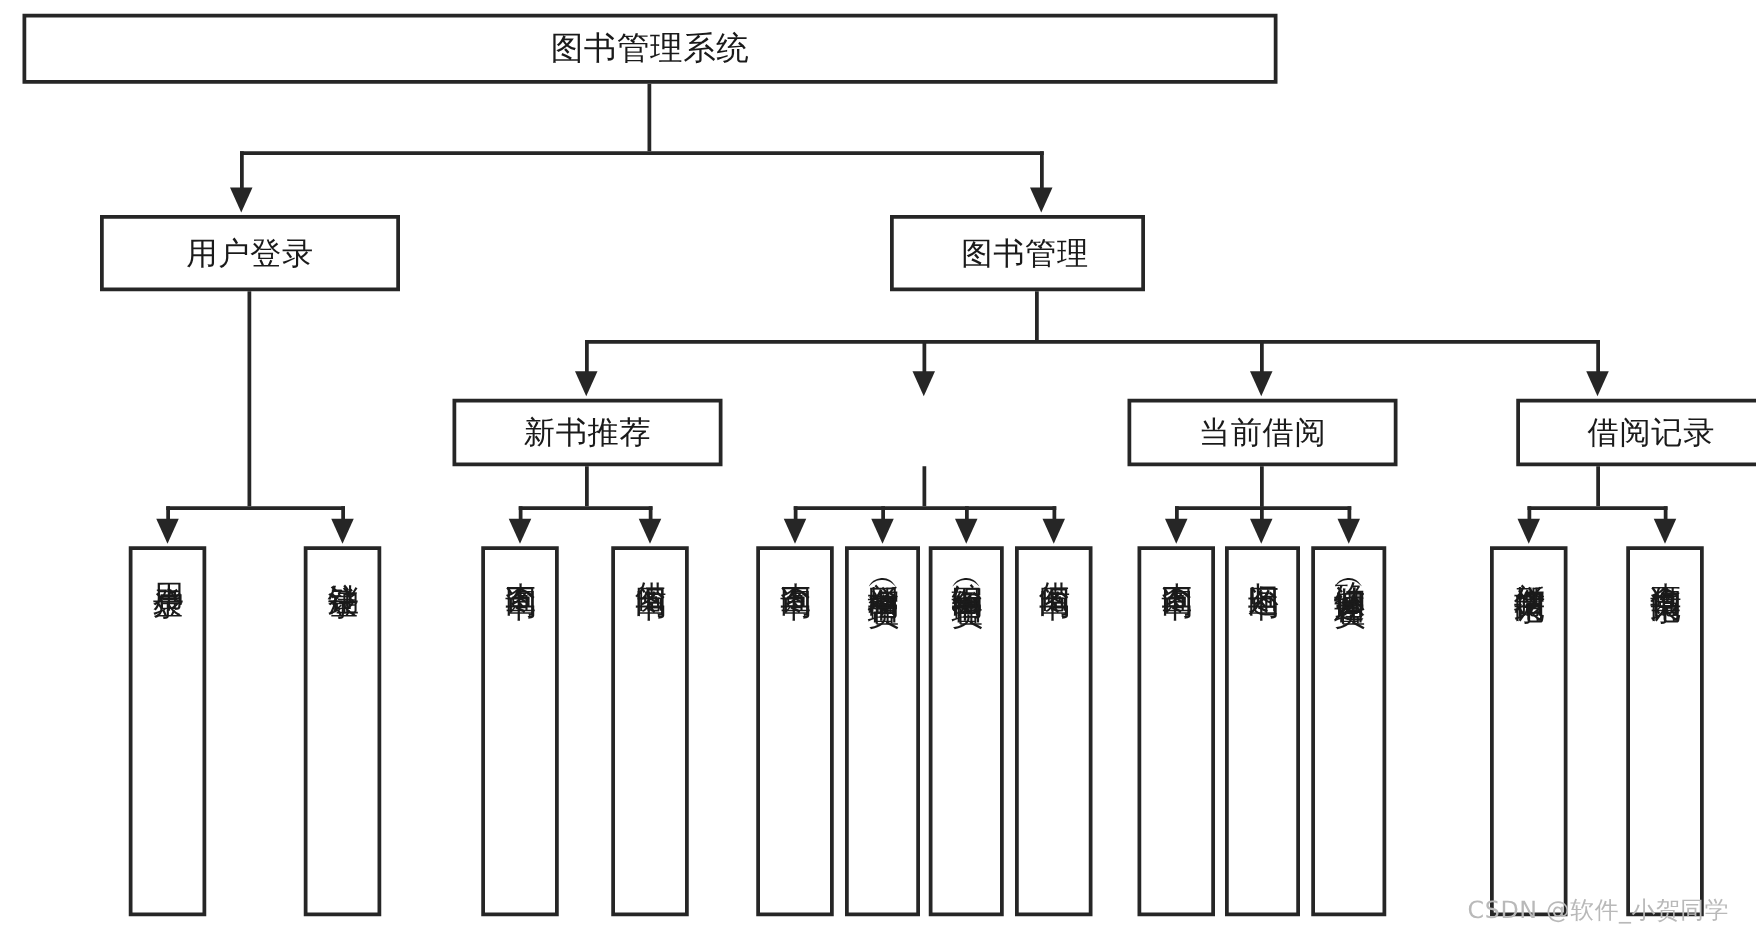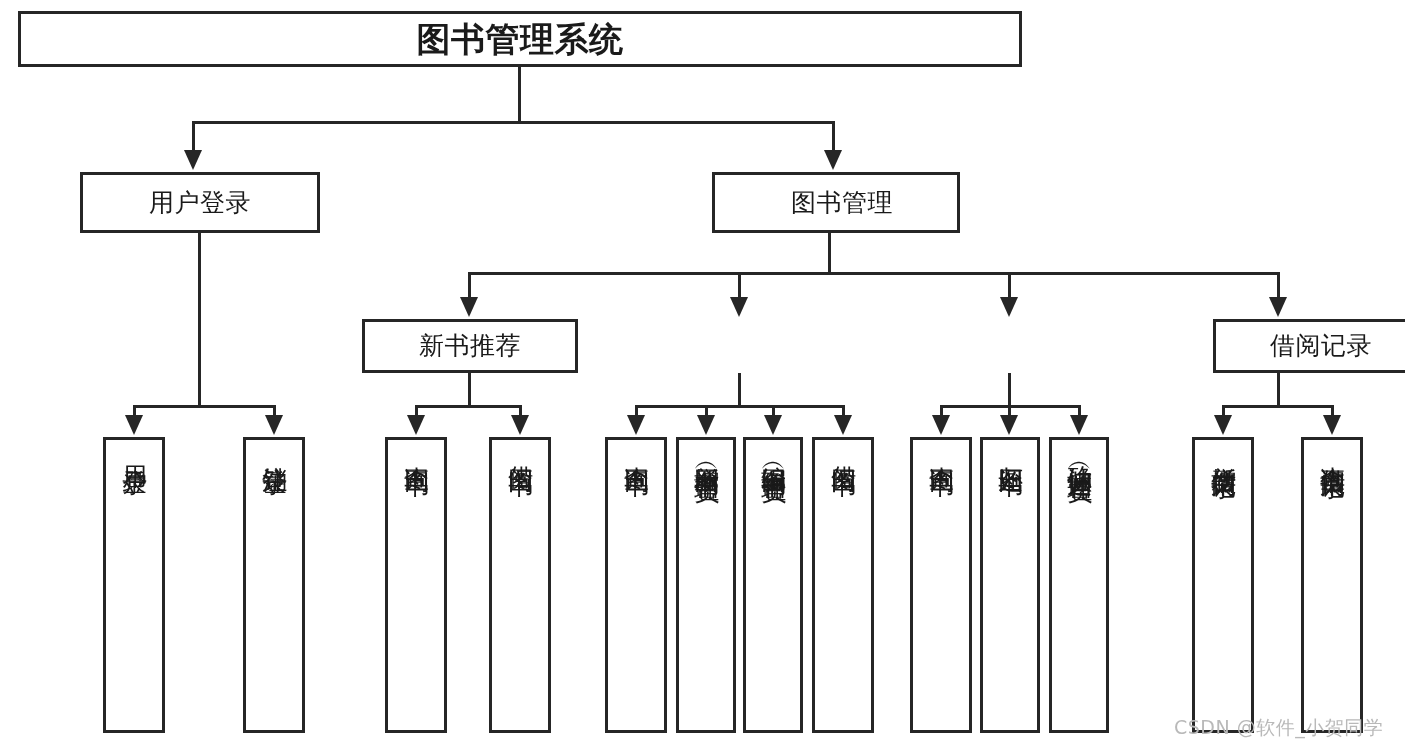--- a/index.html
+++ b/index.html
@@ -28,22 +28,21 @@
     color: #1a1a1a;
   }
   .node .label {
     display: block;
     text-align: center;
     line-height: 1.18;
     letter-spacing: 0.5px;
   }
   
   .node.root .label {
-    font-size: 34px;
-    font-weight: bold;
+    font-size: 26px;
   }
   
   .node.h1 .label,
   .node.h2 .label {
     font-size: 25px;
   }
   
   .node.leaf {
     align-items: flex-start;
     justify-content: center;
@@ -94,21 +93,21 @@
   <div class="ln h" style="left:192px; top:121px; width:643px; height:3px;"></div>
 
   <div class="ln v" style="left:192px; top:121px; width:3px; height:31px;"></div>
   <div class="arrow" style="left:184px; top:150px;"></div>
   <div class="ln v" style="left:832px; top:121px; width:3px; height:31px;"></div>
   <div class="arrow" style="left:824px; top:150px;"></div>
 
   <div class="node h1" style="left:80px; top:172px; width:240px; height:61px;">
     <span class="label">用户登录</span>
   </div>
-  <div class="node h1" style="left:712px; top:172px; width:248px; height:61px;padding-left:12px;">
+  <div class="node h1" style="left:712px; top:172px; width:204px; height:61px;padding-left:12px;">
     <span class="label">图书管理</span>
   </div>
 
   <div class="ln v" style="left:198px; top:233px; width:3px; height:172px;"></div>
   <div class="ln h" style="left:133px; top:405px; width:143px; height:3px;"></div>
   <div class="ln v" style="left:133px; top:405px; width:3px; height:14px;"></div>
   <div class="arrow" style="left:125px; top:415px;"></div>
   <div class="ln v" style="left:273px; top:405px; width:3px; height:14px;"></div>
   <div class="arrow" style="left:265px; top:415px;"></div>
 
@@ -126,20 +125,23 @@
   <div class="arrow" style="left:460px; top:297px;"></div>
   <div class="ln v" style="left:738px; top:272px; width:3px; height:27px;"></div>
   <div class="arrow" style="left:730px; top:297px;"></div>
   <div class="ln v" style="left:1008px; top:272px; width:3px; height:27px;"></div>
   <div class="arrow" style="left:1000px; top:297px;"></div>
   <div class="ln v" style="left:1277px; top:272px; width:3px; height:27px;"></div>
   <div class="arrow" style="left:1269px; top:297px;"></div>
 
   <div class="node h2" style="left:362px; top:319px; width:216px; height:54px;">
     <span class="label">新书推荐</span>
+  </div>
+  <div class="node h2" style="left:902px; top:319px; width:216px; height:54px;">
+    <span class="label">当前借阅</span>
   </div>
   <div class="node h2" style="left:1172px; top:319px; width:216px; height:54px;margin-left:41px;">
     <span class="label">借阅记录</span>
   </div>
 
   <div class="ln v" style="left:468px; top:373px; width:3px; height:32px;"></div>
   <div class="ln h" style="left:415px; top:405px; width:107px; height:3px;"></div>
   <div class="ln v" style="left:415px; top:405px; width:3px; height:14px;"></div>
   <div class="arrow" style="left:407px; top:415px;"></div>
   <div class="ln v" style="left:519px; top:405px; width:3px; height:14px;"></div>

